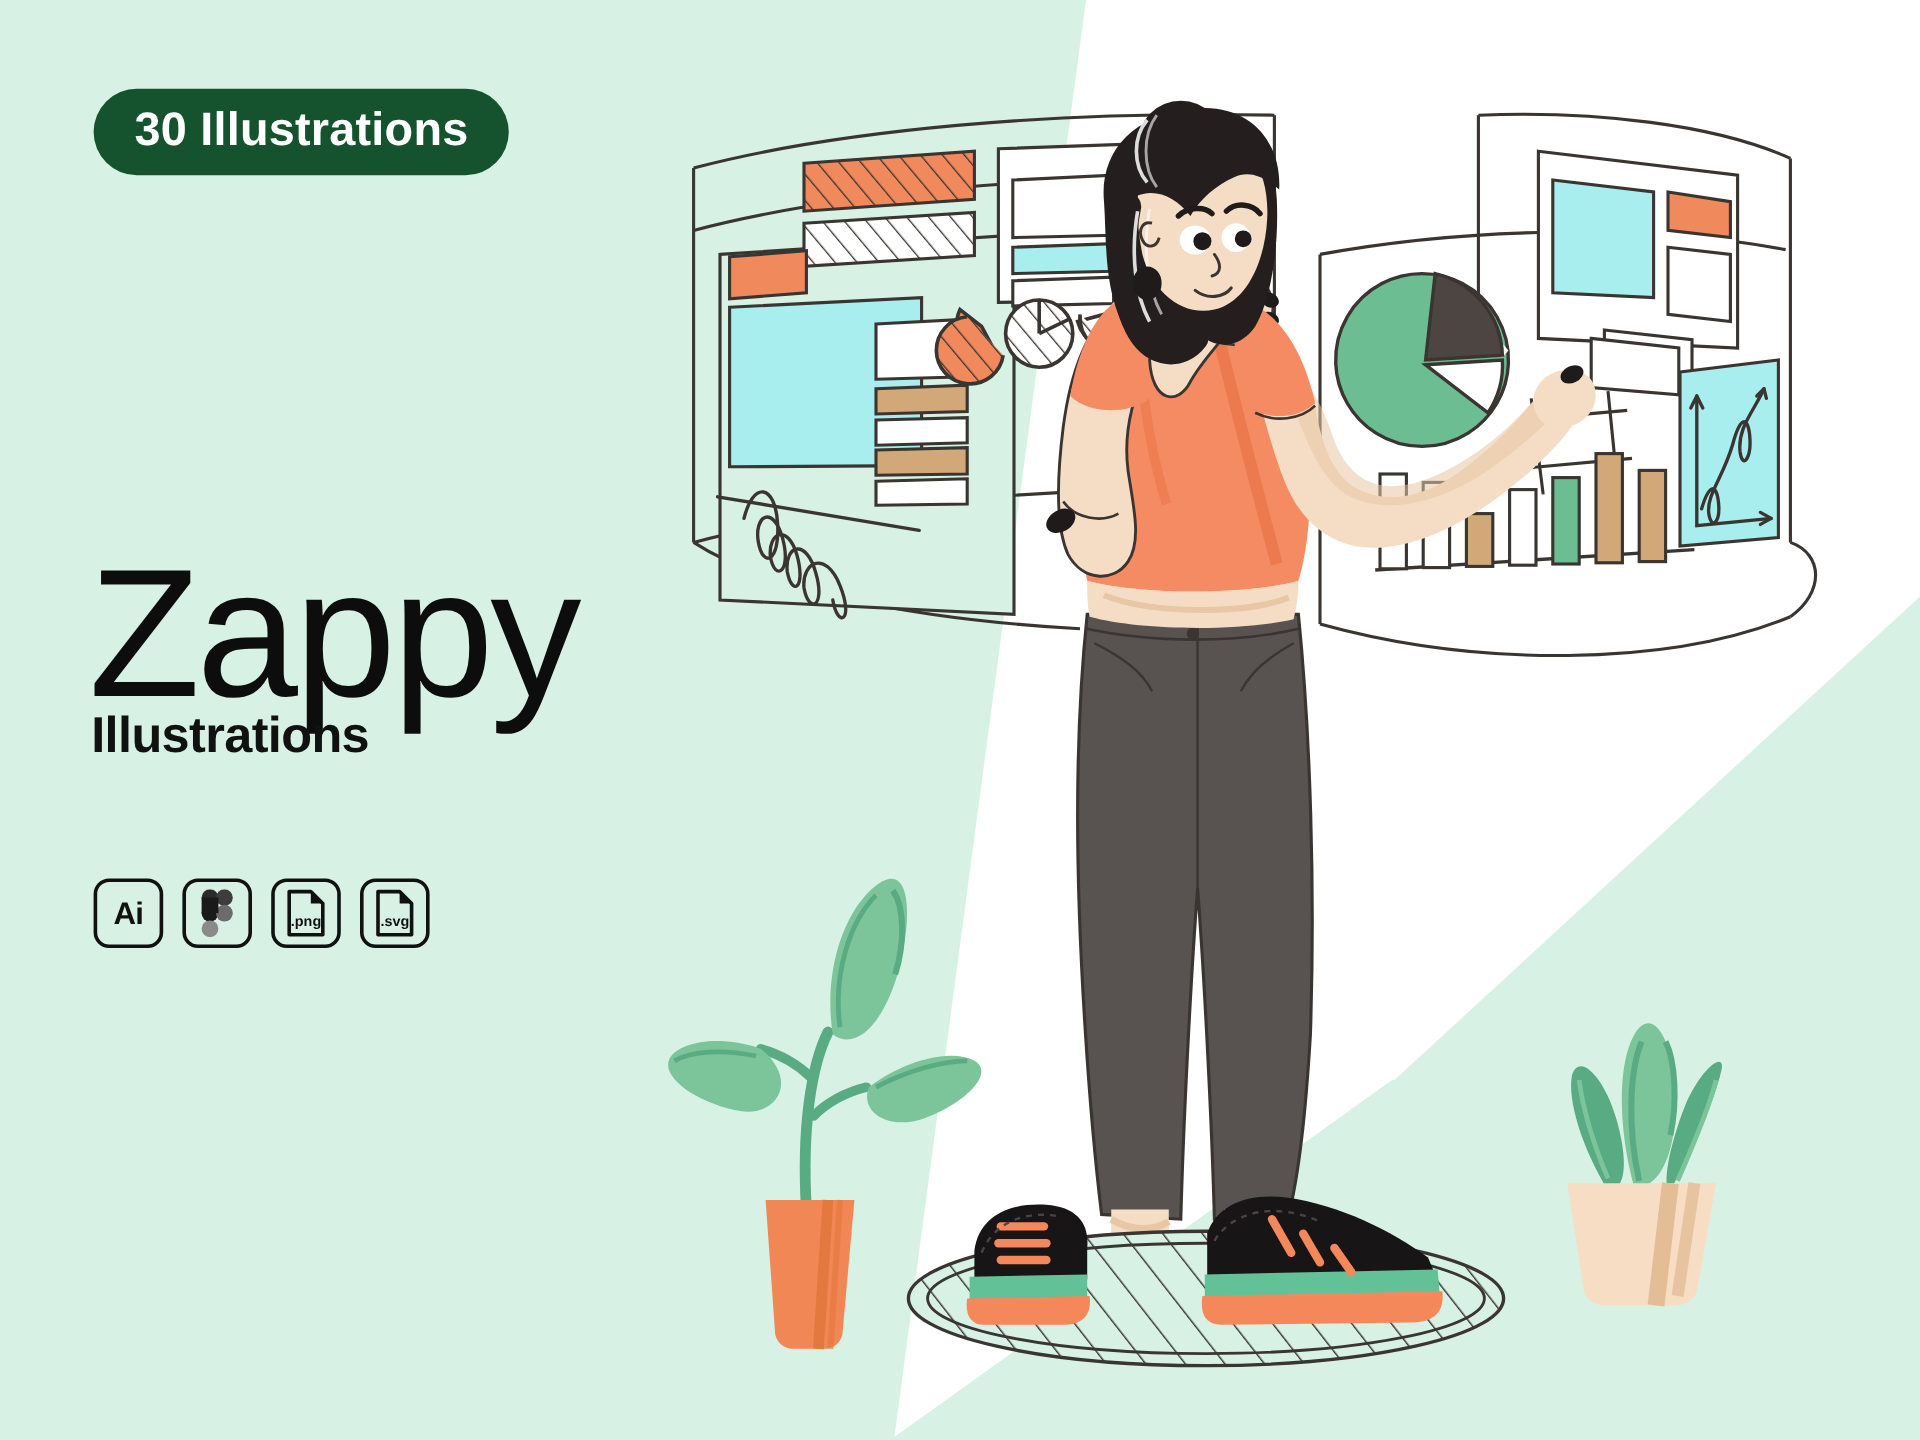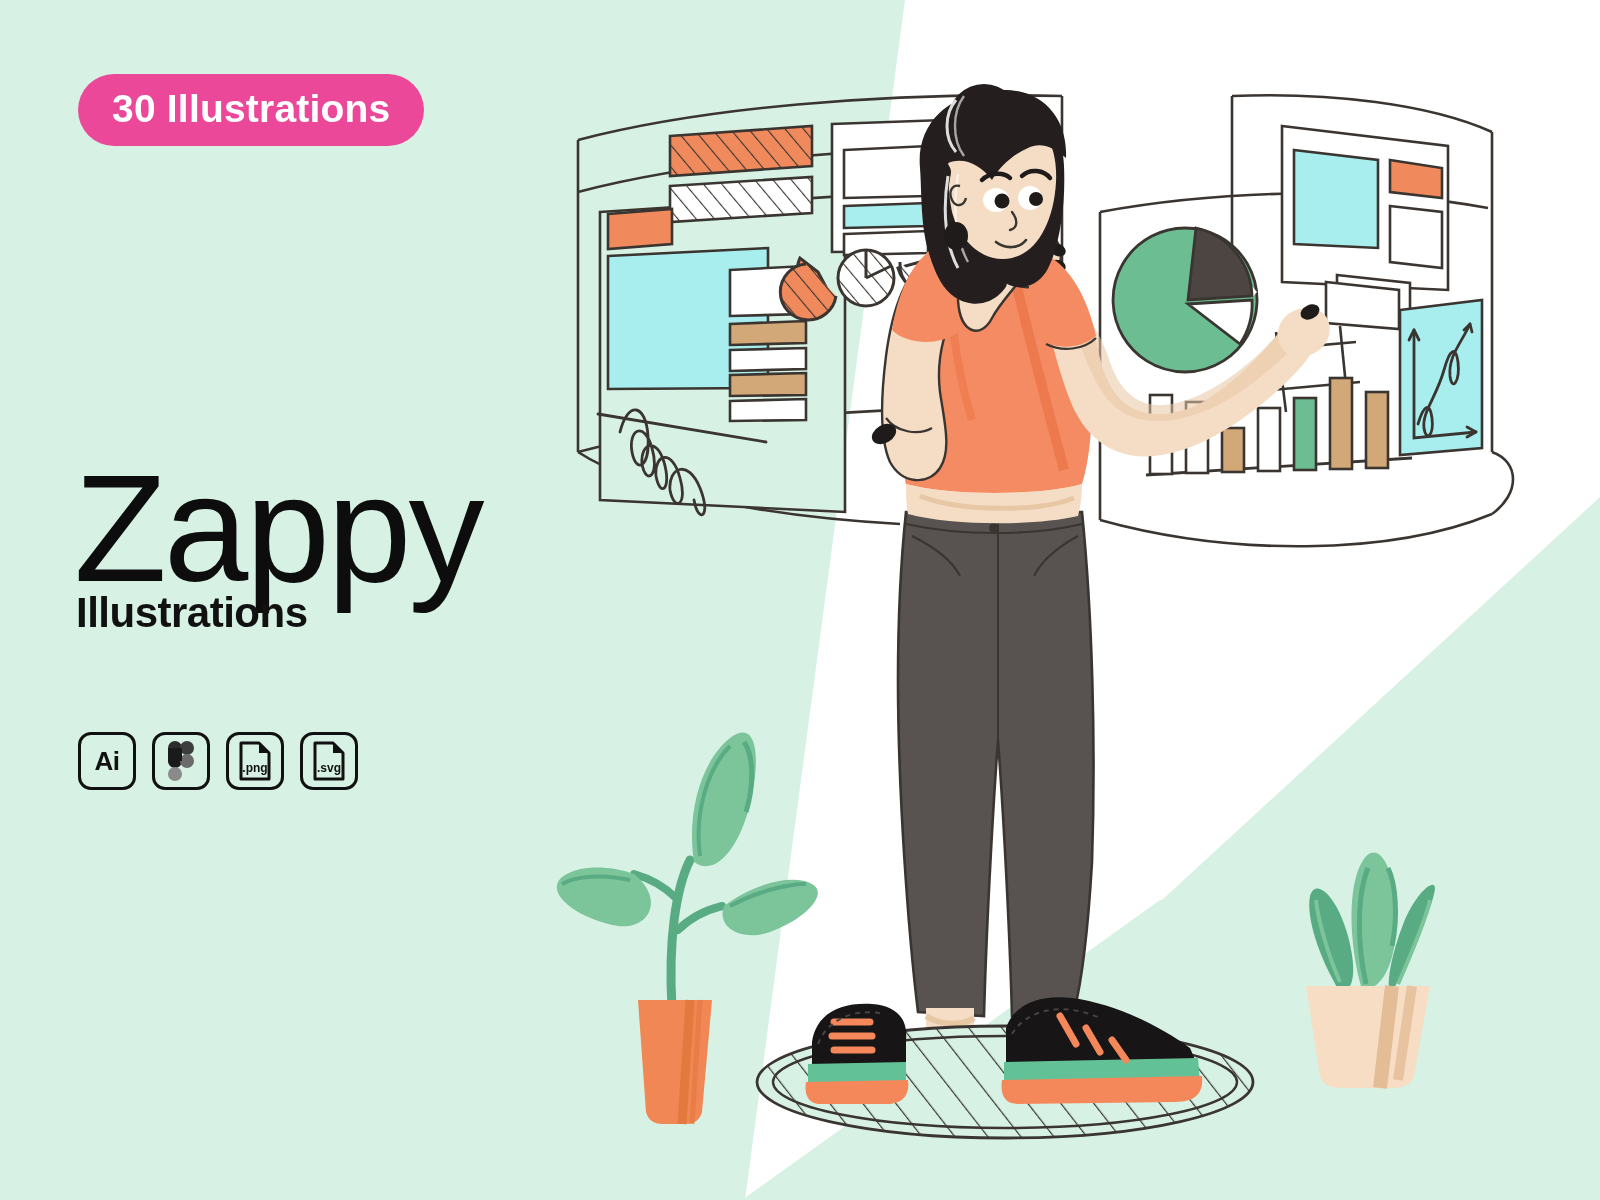--- a/index.html
+++ b/index.html
@@ -10,21 +10,21 @@
     position:relative;
   }
   #stage{position:absolute;inset:0;width:1600px;height:1200px;}
   #stage svg{display:block;width:1600px;height:1200px;}
 
   
   .left-col{position:absolute;left:0;top:0;width:520px;height:1200px;pointer-events:none;}
 
   .badge{
     position:absolute;left:78px;top:74px;
-    background:#ec4899;color:#ffffff;
+    background:#14532d;color:#ffffff;
     border-radius:40px;
     padding:15px 34px 18px 34px;
     font-size:39px;font-weight:700;letter-spacing:0.2px;
     line-height:1;white-space:nowrap;
     pointer-events:auto;
   }
 
   .title{
     position:absolute;left:74px;top:452px;
     font-size:152px;font-weight:400;color:#0d0d0d;

